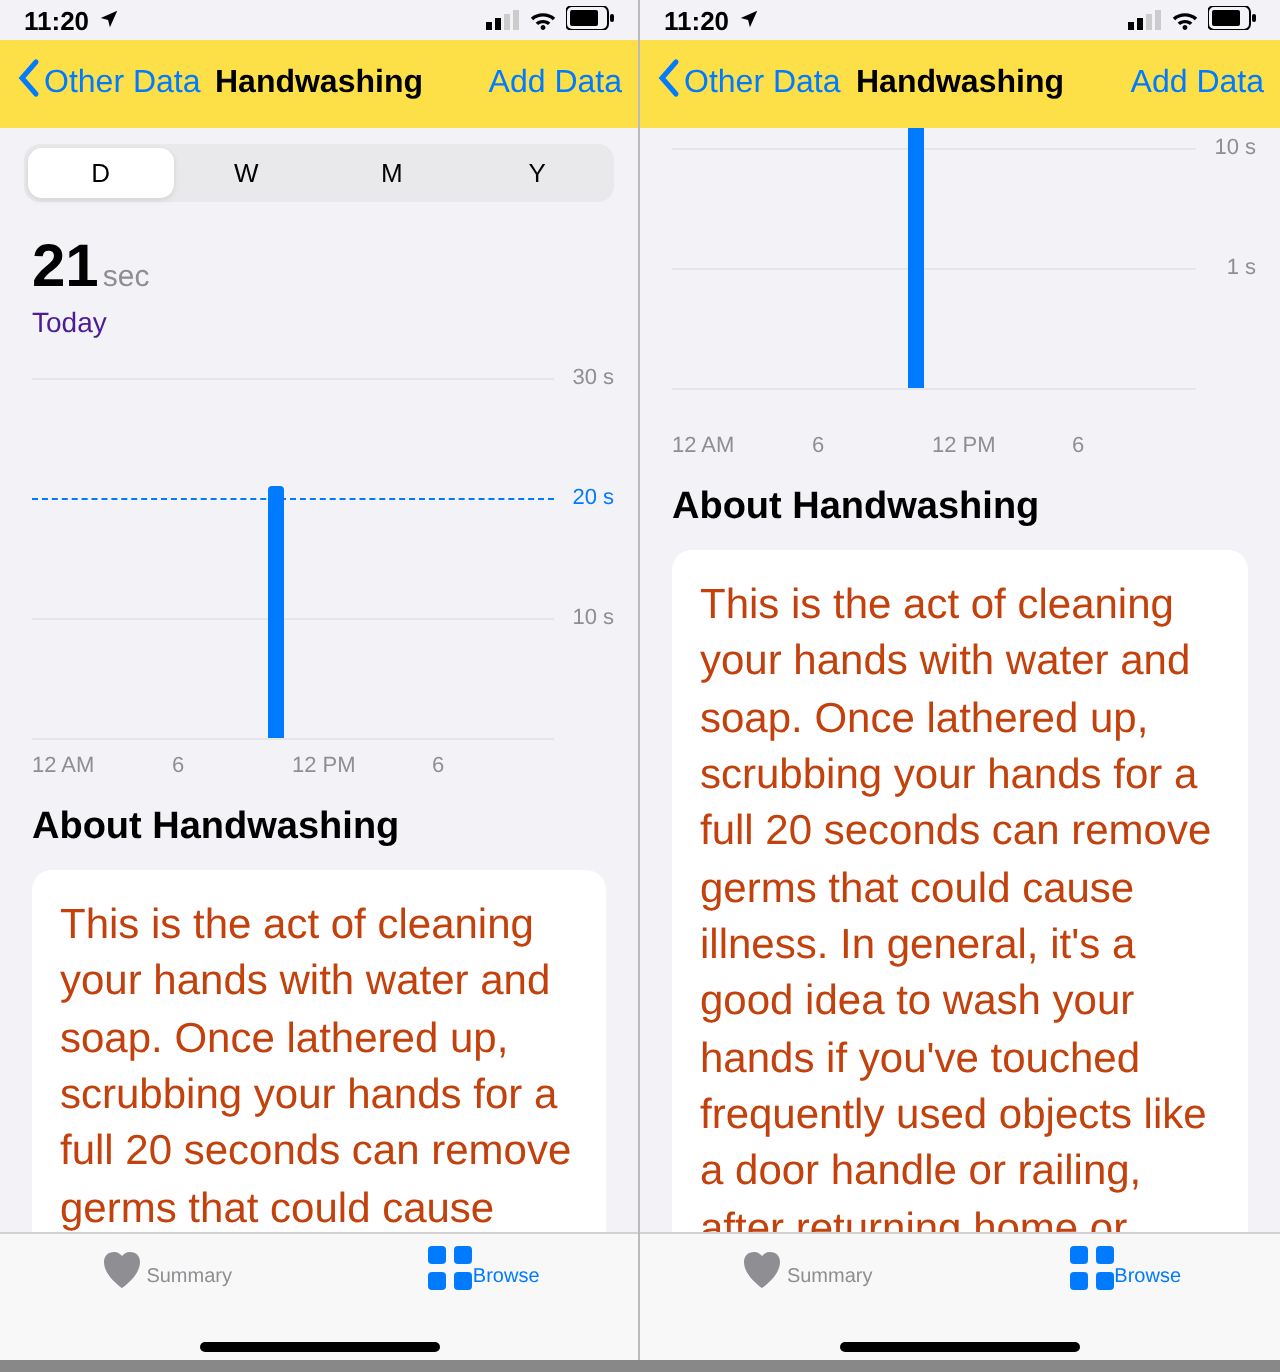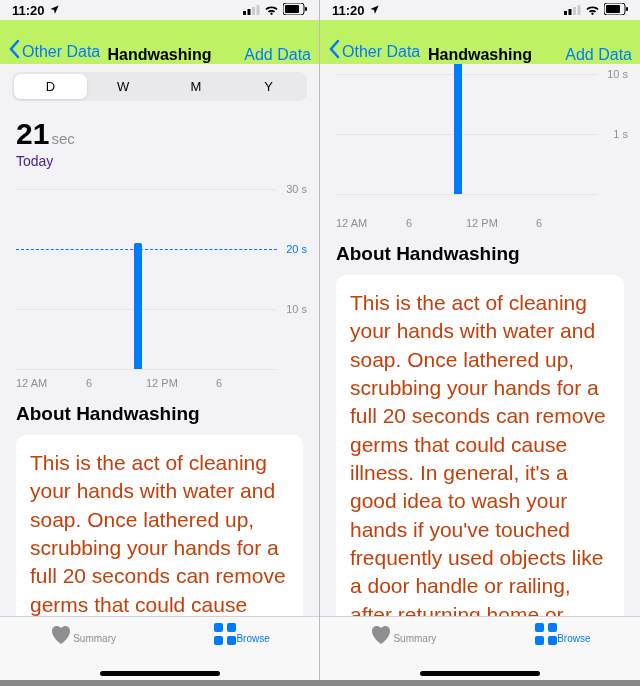--- a/index.html
+++ b/index.html
@@ -3,21 +3,21 @@
 <meta charset="utf-8">
 <style>
   * { box-sizing: border-box; margin: 0; padding: 0; }
   body { font-family: -apple-system, "Helvetica Neue", Arial, sans-serif; background: #888; }
   .screens { display: flex; width: 640px; height: 686px; }
   .screen { width: 320px; height: 680px; background: #f2f2f7; position: relative; overflow: hidden; border-right: 1px solid #bbb; }
   .screen:last-child { border-right: none; }
   .status-bar { height: 20px; display: flex; justify-content: space-between; align-items: center; padding: 0 12px; font-size: 13px; font-weight: 600; background: #f2f2f7; }
   .status-left { display: flex; align-items: center; gap: 4px; }
   .status-right { display: flex; align-items: center; gap: 4px; }
-  .nav-bar { height: 44px; display: flex; align-items: flex-end; justify-content: space-between; padding: 0 8px; background: #bef264; }
+  .nav-bar { height: 44px; display: flex; align-items: center; justify-content: space-between; padding: 0 8px; background: #fde047; }
   .nav-back { display: flex; align-items: center; color: #007aff; font-size: 16px; }
   .nav-back-chevron { font-size: 20px; margin-right: 2px; }
   .nav-title { font-size: 16px; font-weight: 600; color: #000; position: absolute; left: 0; right: 0; text-align: center; pointer-events: none; }
   .nav-action { color: #007aff; font-size: 16px; }
   .seg-control { display: flex; background: #e9e9eb; border-radius: 8px; margin: 8px 12px; padding: 2px; }
   .seg-item { flex: 1; text-align: center; padding: 5px 0; font-size: 13px; font-weight: 500; color: #000; border-radius: 7px; }
   .seg-item.active { background: #fff; box-shadow: 0 1px 3px rgba(0,0,0,0.1); }
   .metric { padding: 8px 16px 2px; }
   .metric-val { font-size: 30px; font-weight: 600; }
   .metric-unit { font-size: 15px; color: #8e8e93; margin-left: 2px; }

